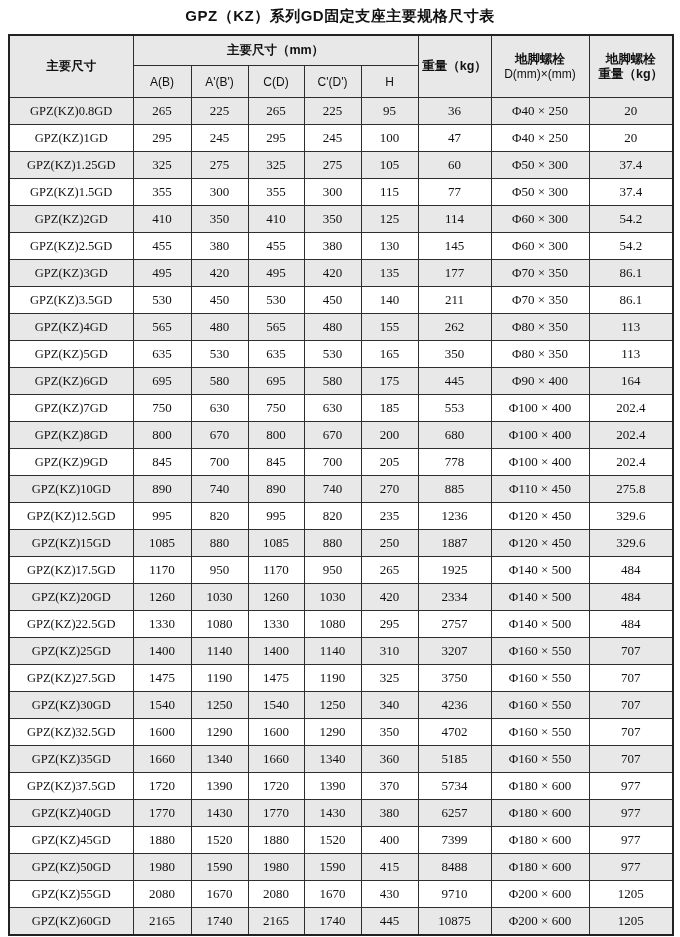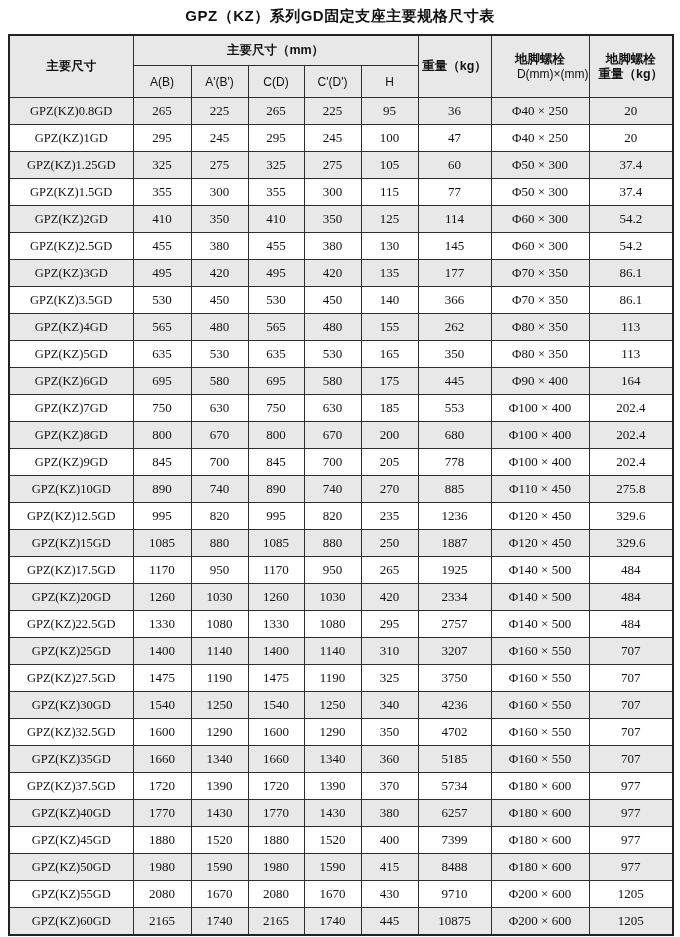--- a/index.html
+++ b/index.html
@@ -45,21 +45,20 @@
     font-size: 12.5px;
     font-weight: bold;
   }
   tr.h1 th { height: 29px; }
   tr.h2 th { height: 31px; font-weight: normal; font-size: 12px; }
   .sub-line {
     display: block;
     font-weight: normal;
     font-size: 12px;
     line-height: 14px;
-    text-align: right;
   }
   .cn-line {
     display: block;
     line-height: 15px;
   }
   .spec-table tbody td {
     height: 26px;
     font-family: "Liberation Serif", serif;
     font-size: 13px;
   }
@@ -188,21 +187,21 @@
           <td>Φ70 × 350</td>
           <td>86.1</td>
         </tr>
         <tr>
           <td class="rowlabel">GPZ(KZ)3.5GD</td>
           <td>530</td>
           <td>450</td>
           <td>530</td>
           <td>450</td>
           <td>140</td>
-          <td>366</td>
+          <td>211</td>
           <td>Φ70 × 350</td>
           <td>86.1</td>
         </tr>
         <tr>
           <td class="rowlabel">GPZ(KZ)4GD</td>
           <td>565</td>
           <td>480</td>
           <td>565</td>
           <td>480</td>
           <td>155</td>

